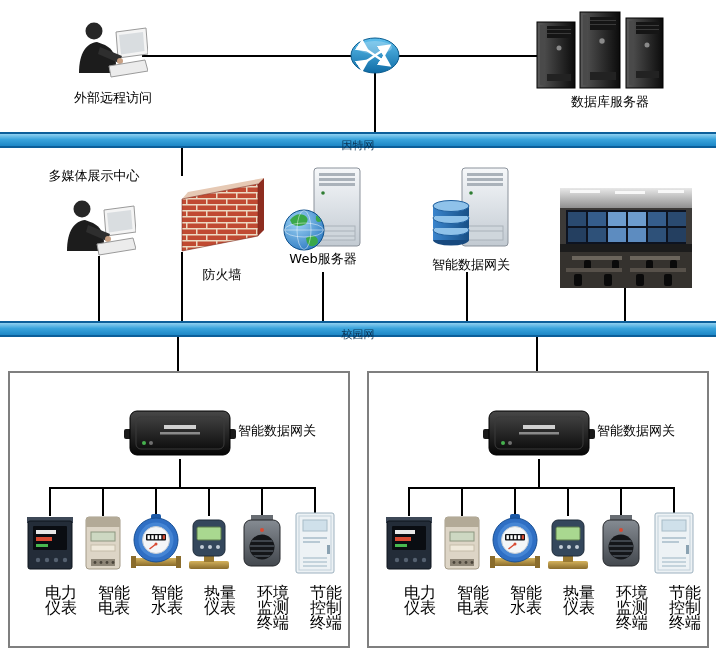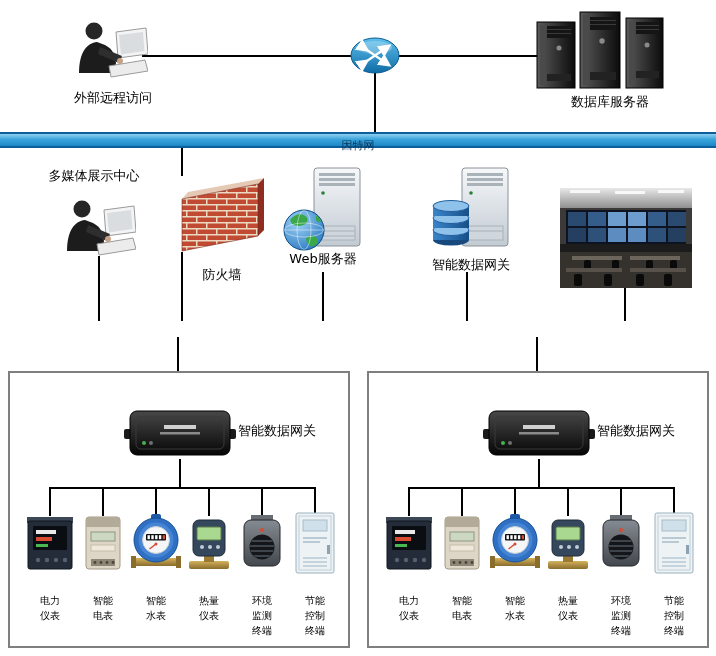--- a/index.html
+++ b/index.html
@@ -9,21 +9,21 @@
   .hline{position:absolute;height:2px;background:#000;}
   .vline{position:absolute;width:2px;background:#000;}
   .lbl{position:absolute;font-size:13px;line-height:16px;text-align:center;color:#000;white-space:nowrap;}
   .bar{position:absolute;left:0;width:716px;height:16px;box-sizing:border-box;
        border-top:2px solid #0c5f9a;border-bottom:2px solid #0c5f9a;
        background:linear-gradient(180deg,#8fd0f0 0%,#3aa4dc 45%,#1d87c6 100%);
        text-align:center;}
   .bar span{font-size:11px;line-height:12px;color:#093152;display:inline-block;}
   .gbox{position:absolute;width:342px;height:277px;border:2px solid #7f7f7f;box-sizing:border-box;background:#fff;}
   .gbox .hline,.gbox .vline,.gbox .lbl,.gbox .abs{position:absolute;}
-  .dlbl{position:absolute;font-size:10px;line-height:15px;text-align:center;white-space:pre-line;color:#000;margin-top:8px;}
+  .dlbl{position:absolute;font-size:16px;line-height:15px;text-align:right;white-space:pre-line;color:#000;}
   .gwlbl{position:absolute;font-size:13px;line-height:16px;color:#000;white-space:nowrap;}
 </style>
 </head>
 <body>
 
 <div class="stage">
 
   <svg width="0" height="0" style="position:absolute" aria-hidden="true">
     <defs>
       <linearGradient id="gRouter" x1="0" y1="0" x2="0" y2="1">
@@ -335,20 +335,23 @@
 
   <svg class="abs" style="left:430px;top:166px;width:82px;height:86px">
       <use href="#sym-db"></use>
     </svg>
   <div class="lbl" style="left:415px;top:257px;width:112px">智能数据网关</div>
 
   <svg class="abs" style="left:560px;top:188px;width:132px;height:100px">
       <use href="#sym-room"></use>
     </svg>
 
+  <div class="bar" style="top:321px">
+    <span>校园网</span>
+  </div>
 
   <div class="vline" style="left:177px;top:337px;height:66px"></div>
   <div class="vline" style="left:536px;top:337px;height:66px"></div>
 
   <div class="gbox" style="left:8px;top:371px">
     <svg class="abs" style="left:114px;top:32px;width:112px;height:56px">
         <use href="#sym-gateway"></use>
       </svg>
     <div class="gwlbl" style="left:228px;top:50px">智能数据网关</div>
     <div class="vline" style="left:169px;top:86px;height:30px"></div>

